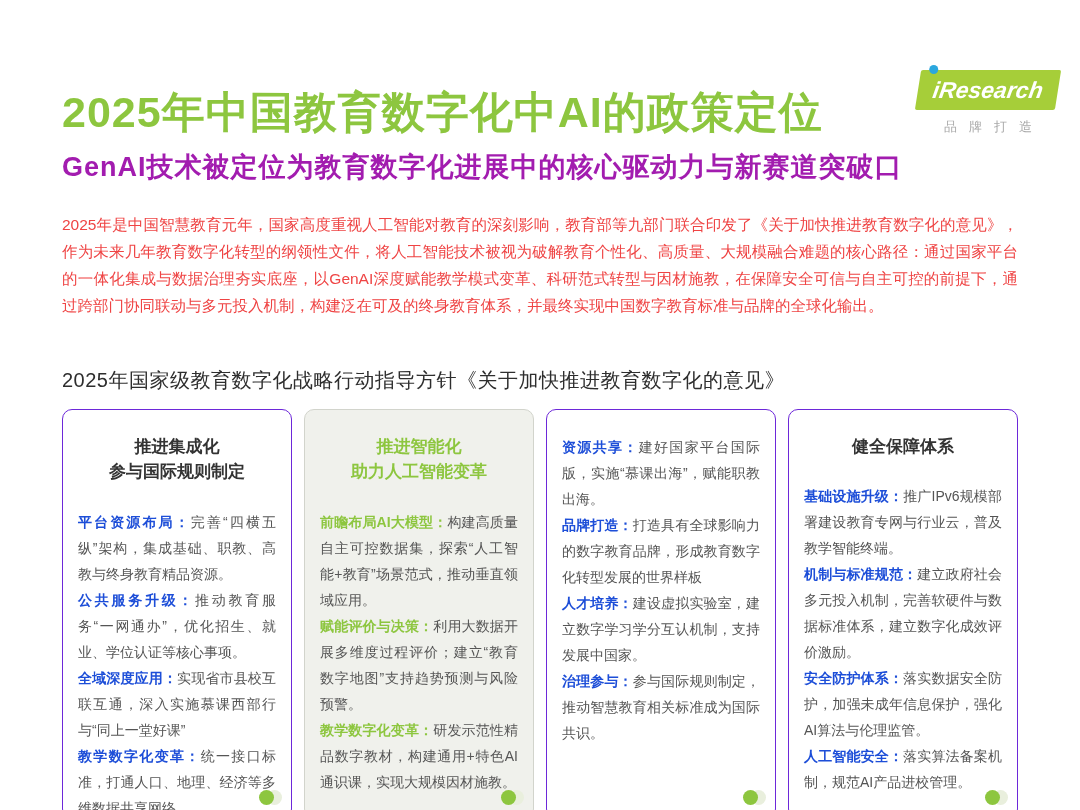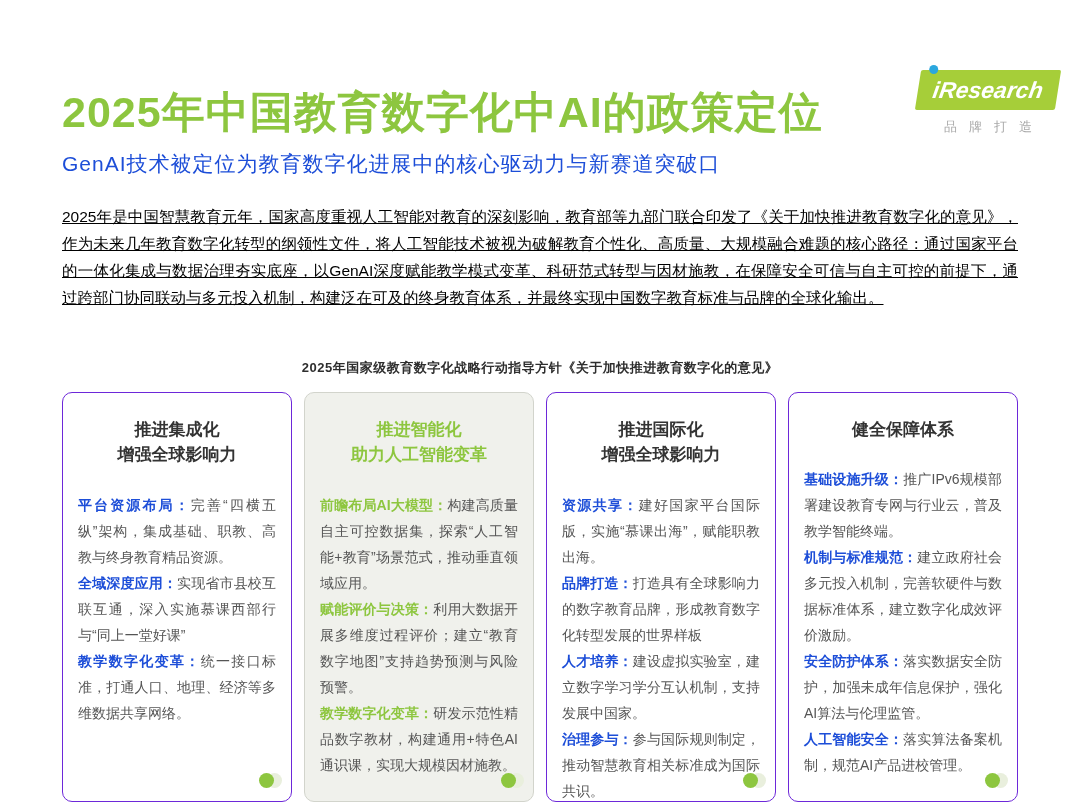--- a/index.html
+++ b/index.html
@@ -18,48 +18,48 @@
     font-family:"Liberation Sans","DejaVu Sans",sans-serif;
   }
   .page{position:relative;width:1080px;height:810px;padding:52px 62px 0;margin-top:36px;}
 
   
   .page-title{
     font-size:43px;line-height:1.15;font-weight:600;letter-spacing:1px;
     color:var(--green);
   }
   .page-subtitle{
-    margin-top:13px;font-size:21px;line-height:1.3;font-weight:400;
-    color:#1d4ed8;letter-spacing:1px;
+    margin-top:13px;font-size:27px;line-height:1.3;font-weight:700;
+    color:#a21caf;letter-spacing:1px;
   }
   
   .logo{position:absolute;top:34px;right:22px;width:140px;text-align:center;}
   .logo-mark{
     position:relative;display:block;height:40px;line-height:40px;
     background:var(--logo-green);transform:skewX(-9deg);border-radius:2px;
     color:#ffffff;font-size:23px;font-weight:700;font-style:italic;
   }
   .logo-idot{
     position:absolute;left:8px;top:-5px;width:9px;height:9px;border-radius:50%;
     background:var(--blue);transform:skewX(9deg);
   }
   .logo-caption{
     margin-top:8px;font-size:13px;color:#a9a9a9;letter-spacing:12px;
     padding-left:12px;white-space:nowrap;
   }
 
   
   .intro{
     margin-top:25px;height:138px;overflow:hidden;
-    font-size:15.5px;line-height:27px;color:#000000;text-align:justify;text-decoration:underline;
+    font-size:15.5px;line-height:27px;color:#ef4444;text-align:justify;
   }
 
   
   .section-title{
-    margin-top:18px;text-align:center;font-size:13px;font-weight:700;
+    margin-top:18px;text-align:left;font-size:20px;font-weight:400;
     color:var(--ink);letter-spacing:0.5px;
   }
 
   
   .cards{margin-top:15px;display:flex;gap:12px;height:410px;}
   .card{
     position:relative;flex:1 1 0;background:#ffffff;
     border:1px solid #6d28d9;border-radius:10px;
     padding:24px 15px 26px;overflow:hidden;
   }
@@ -108,48 +108,45 @@
   </div>
 
   <p class="intro">2025年是中国智慧教育元年，国家高度重视人工智能对教育的深刻影响，教育部等九部门联合印发了《关于加快推进教育数字化的意见》，作为未来几年教育数字化转型的纲领性文件，将人工智能技术被视为破解教育个性化、高质量、大规模融合难题的核心路径：通过国家平台的一体化集成与数据治理夯实底座，以GenAI深度赋能教学模式变革、科研范式转型与因材施教，在保障安全可信与自主可控的前提下，通过跨部门协同联动与多元投入机制，构建泛在可及的终身教育体系，并最终实现中国数字教育标准与品牌的全球化输出。</p>
 
   <div class="section-title">2025年国家级教育数字化战略行动指导方针《关于加快推进教育数字化的意见》</div>
 
   <div class="cards" id="cards">
       <div class="card">
         <div class="card-title">
           <div>推进集成化</div>
-          <div>增强全球影响力</div>
+          <div>参与国际规则制定</div>
         </div>
         <div class="card-body">
           <p><b>平台资源布局：</b>完善“四横五纵”架构，集成基础、职教、高教与终身教育精品资源。</p>
+          <p><b>公共服务升级：</b>推动教育服务“一网通办”，优化招生、就业、学位认证等核心事项。</p>
           <p><b>全域深度应用：</b>实现省市县校互联互通，深入实施慕课西部行与“同上一堂好课”</p>
           <p><b>教学数字化变革：</b>统一接口标准，打通人口、地理、经济等多维数据共享网络。</p>
         </div>
         <div class="card-dot-ghost"></div>
         <div class="card-dot"></div>
       </div>
       <div class="card card-highlight">
         <div class="card-title">
           <div>推进智能化</div>
           <div>助力人工智能变革</div>
         </div>
         <div class="card-body">
           <p><b>前瞻布局AI大模型：</b>构建高质量自主可控数据集，探索“人工智能+教育”场景范式，推动垂直领域应用。</p>
           <p><b>赋能评价与决策：</b>利用大数据开展多维度过程评价；建立“教育数字地图”支持趋势预测与风险预警。</p>
           <p><b>教学数字化变革：</b>研发示范性精品数字教材，构建通用+特色AI通识课，实现大规模因材施教。</p>
         </div>
         <div class="card-dot-ghost"></div>
         <div class="card-dot"></div>
       </div>
       <div class="card">
-        <div class="card-title">
-          <div>推进国际化</div>
-          <div>增强全球影响力</div>
-        </div>
         <div class="card-body">
           <p><b>资源共享：</b>建好国家平台国际版，实施“慕课出海”，赋能职教出海。</p>
           <p><b>品牌打造：</b>打造具有全球影响力的数字教育品牌，形成教育数字化转型发展的世界样板</p>
           <p><b>人才培养：</b>建设虚拟实验室，建立数字学习学分互认机制，支持发展中国家。</p>
           <p><b>治理参与：</b>参与国际规则制定，推动智慧教育相关标准成为国际共识。</p>
         </div>
         <div class="card-dot-ghost"></div>
         <div class="card-dot"></div>
       </div>
       <div class="card">

